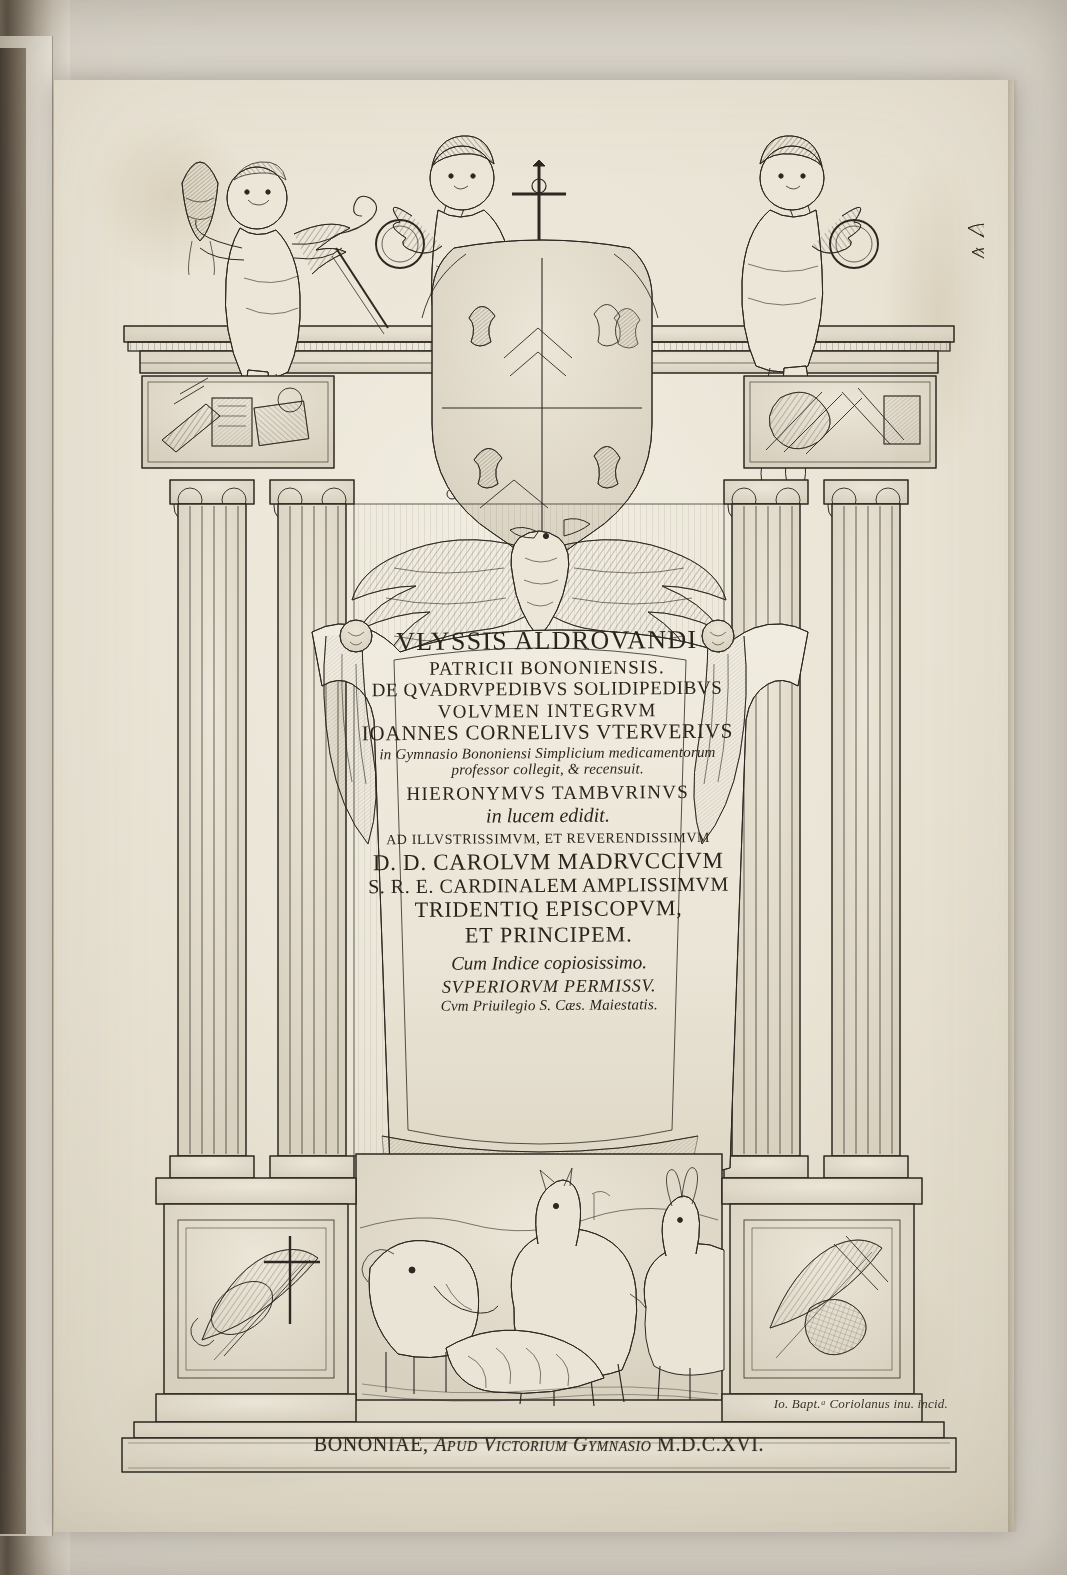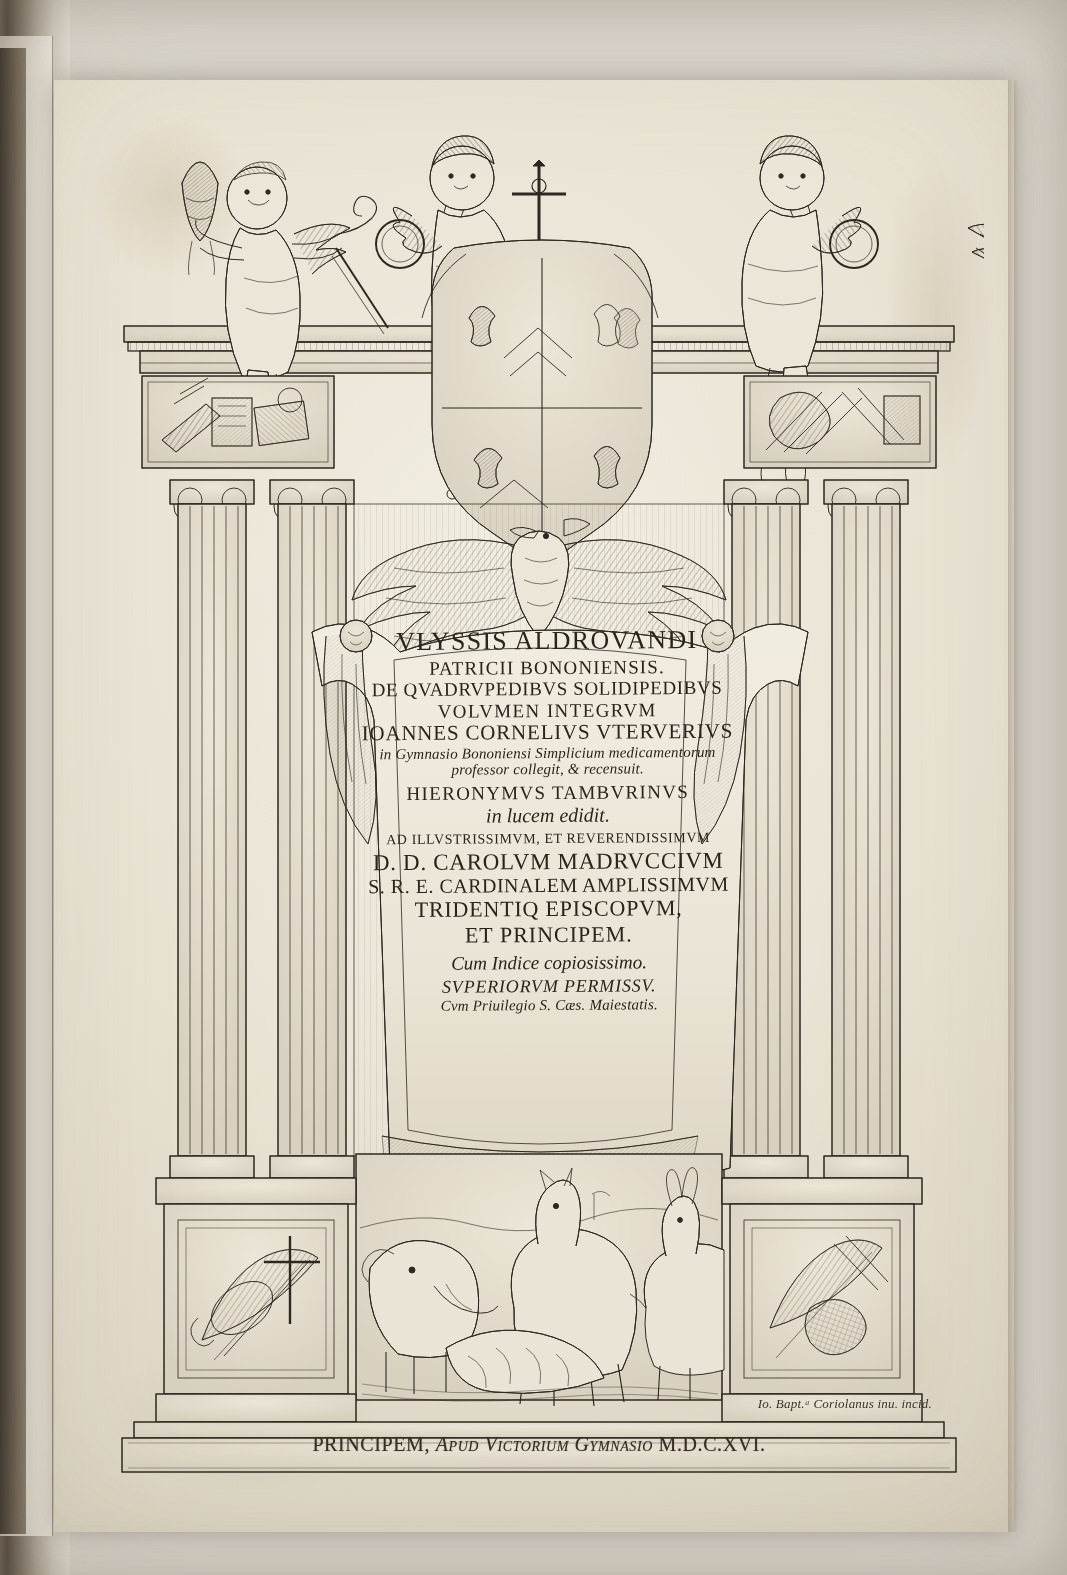--- a/index.html
+++ b/index.html
@@ -103,21 +103,21 @@
     letter-spacing: 0.6px;
     color: #342e26;
     font-variant: small-caps;
     text-shadow: 0 0 1px rgba(60,50,38,0.5);
   }
   .imprint i { font-style: italic; }
 
   .engraver {
     position: absolute;
     top: 1288px;
-    right: 52px;
+    right: 36px;
     font-family: "Liberation Serif", serif;
     font-style: italic;
     font-size: 13px;
     color: #3a342b;
     letter-spacing: 0.2px;
   }
 
   
   .cartouche-text {
     position: absolute;
@@ -665,20 +665,20 @@
         <div class="t11 l-caps">D. D. CAROLVM MADRVCCIVM</div>
         <div class="t12 l-caps">S. R. E. CARDINALEM AMPLISSIMVM</div>
         <div class="t13 l-caps">TRIDENTIQ EPISCOPVM,</div>
         <div class="t14 l-caps">ET PRINCIPEM.</div>
         <div class="t15">Cum Indice copiosissimo.</div>
         <div class="t16 l-caps">SVPERIORVM PERMISSV.</div>
         <div class="t17">Cvm Priuilegio S. Cæs. Maiestatis.</div>
       </div>
 
       <div class="imprint">
-        <span>PRINCIPEM,</span>
+        <span>BONONIAE,</span>
         <i>Apud Victorium Gymnasio</i>
         <span>M.D.C.XVI.</span>
       </div>
 
     </div>
   </div>
 </div>
 
 </body></html>

